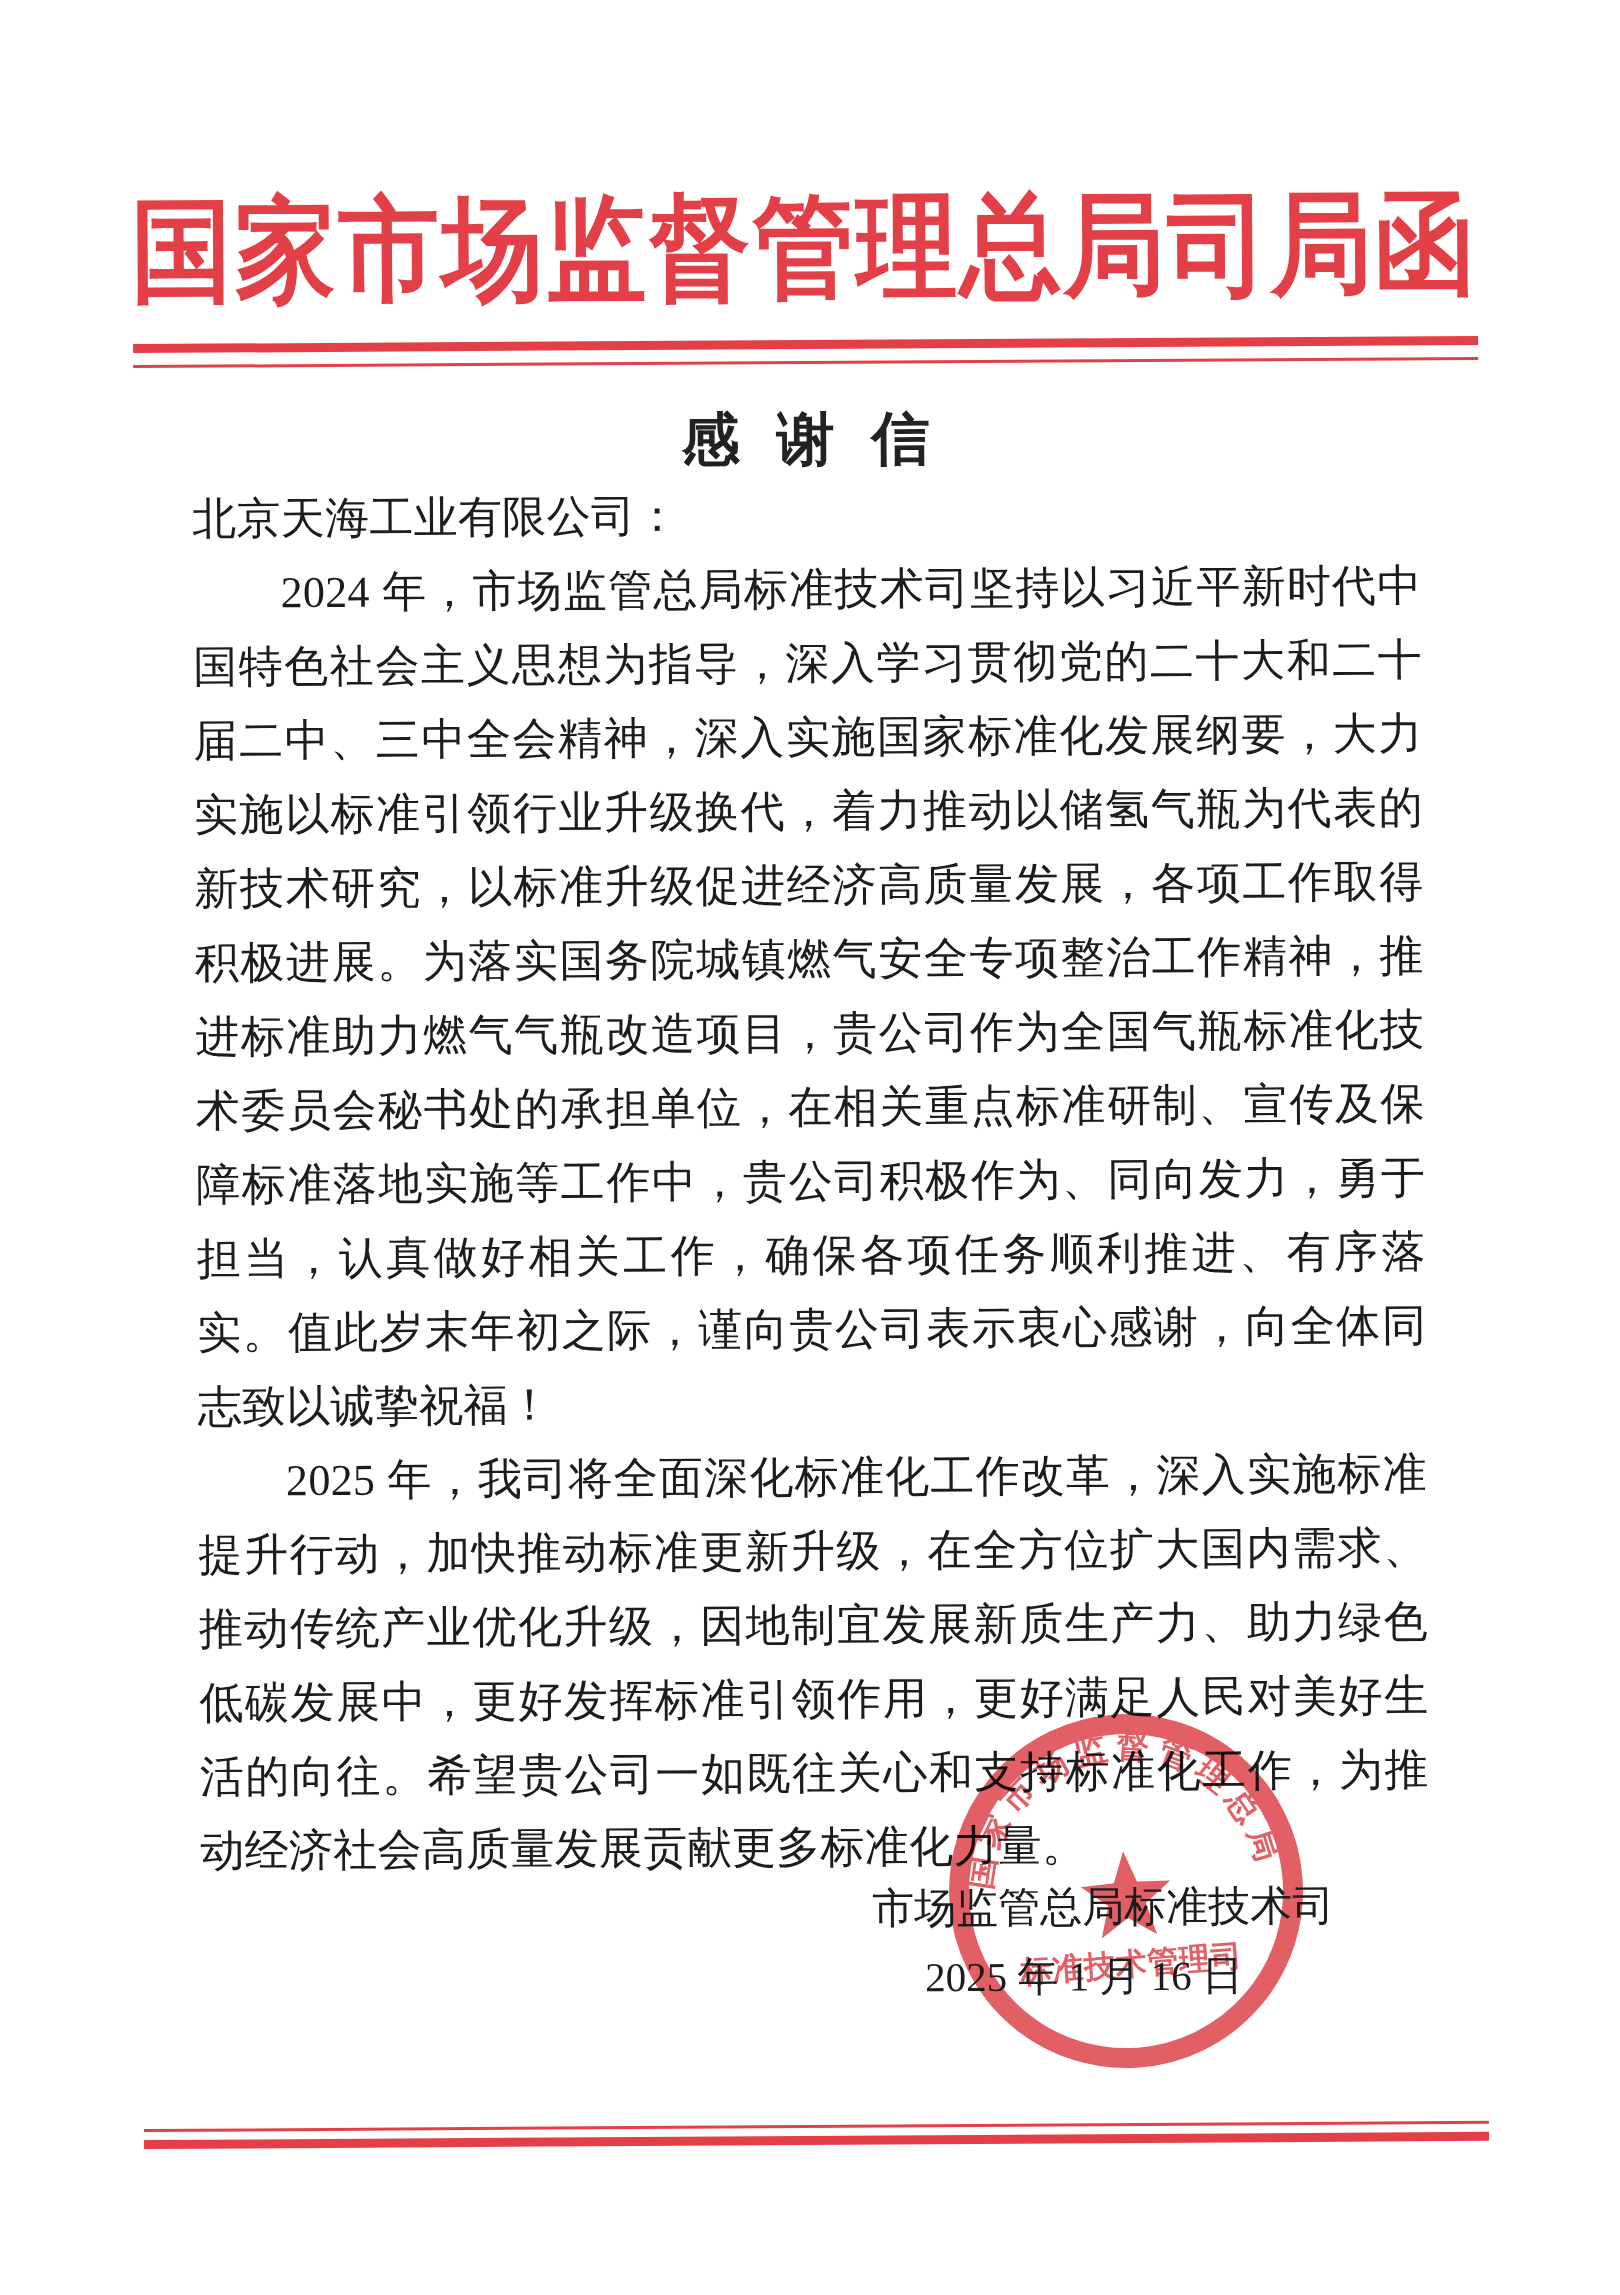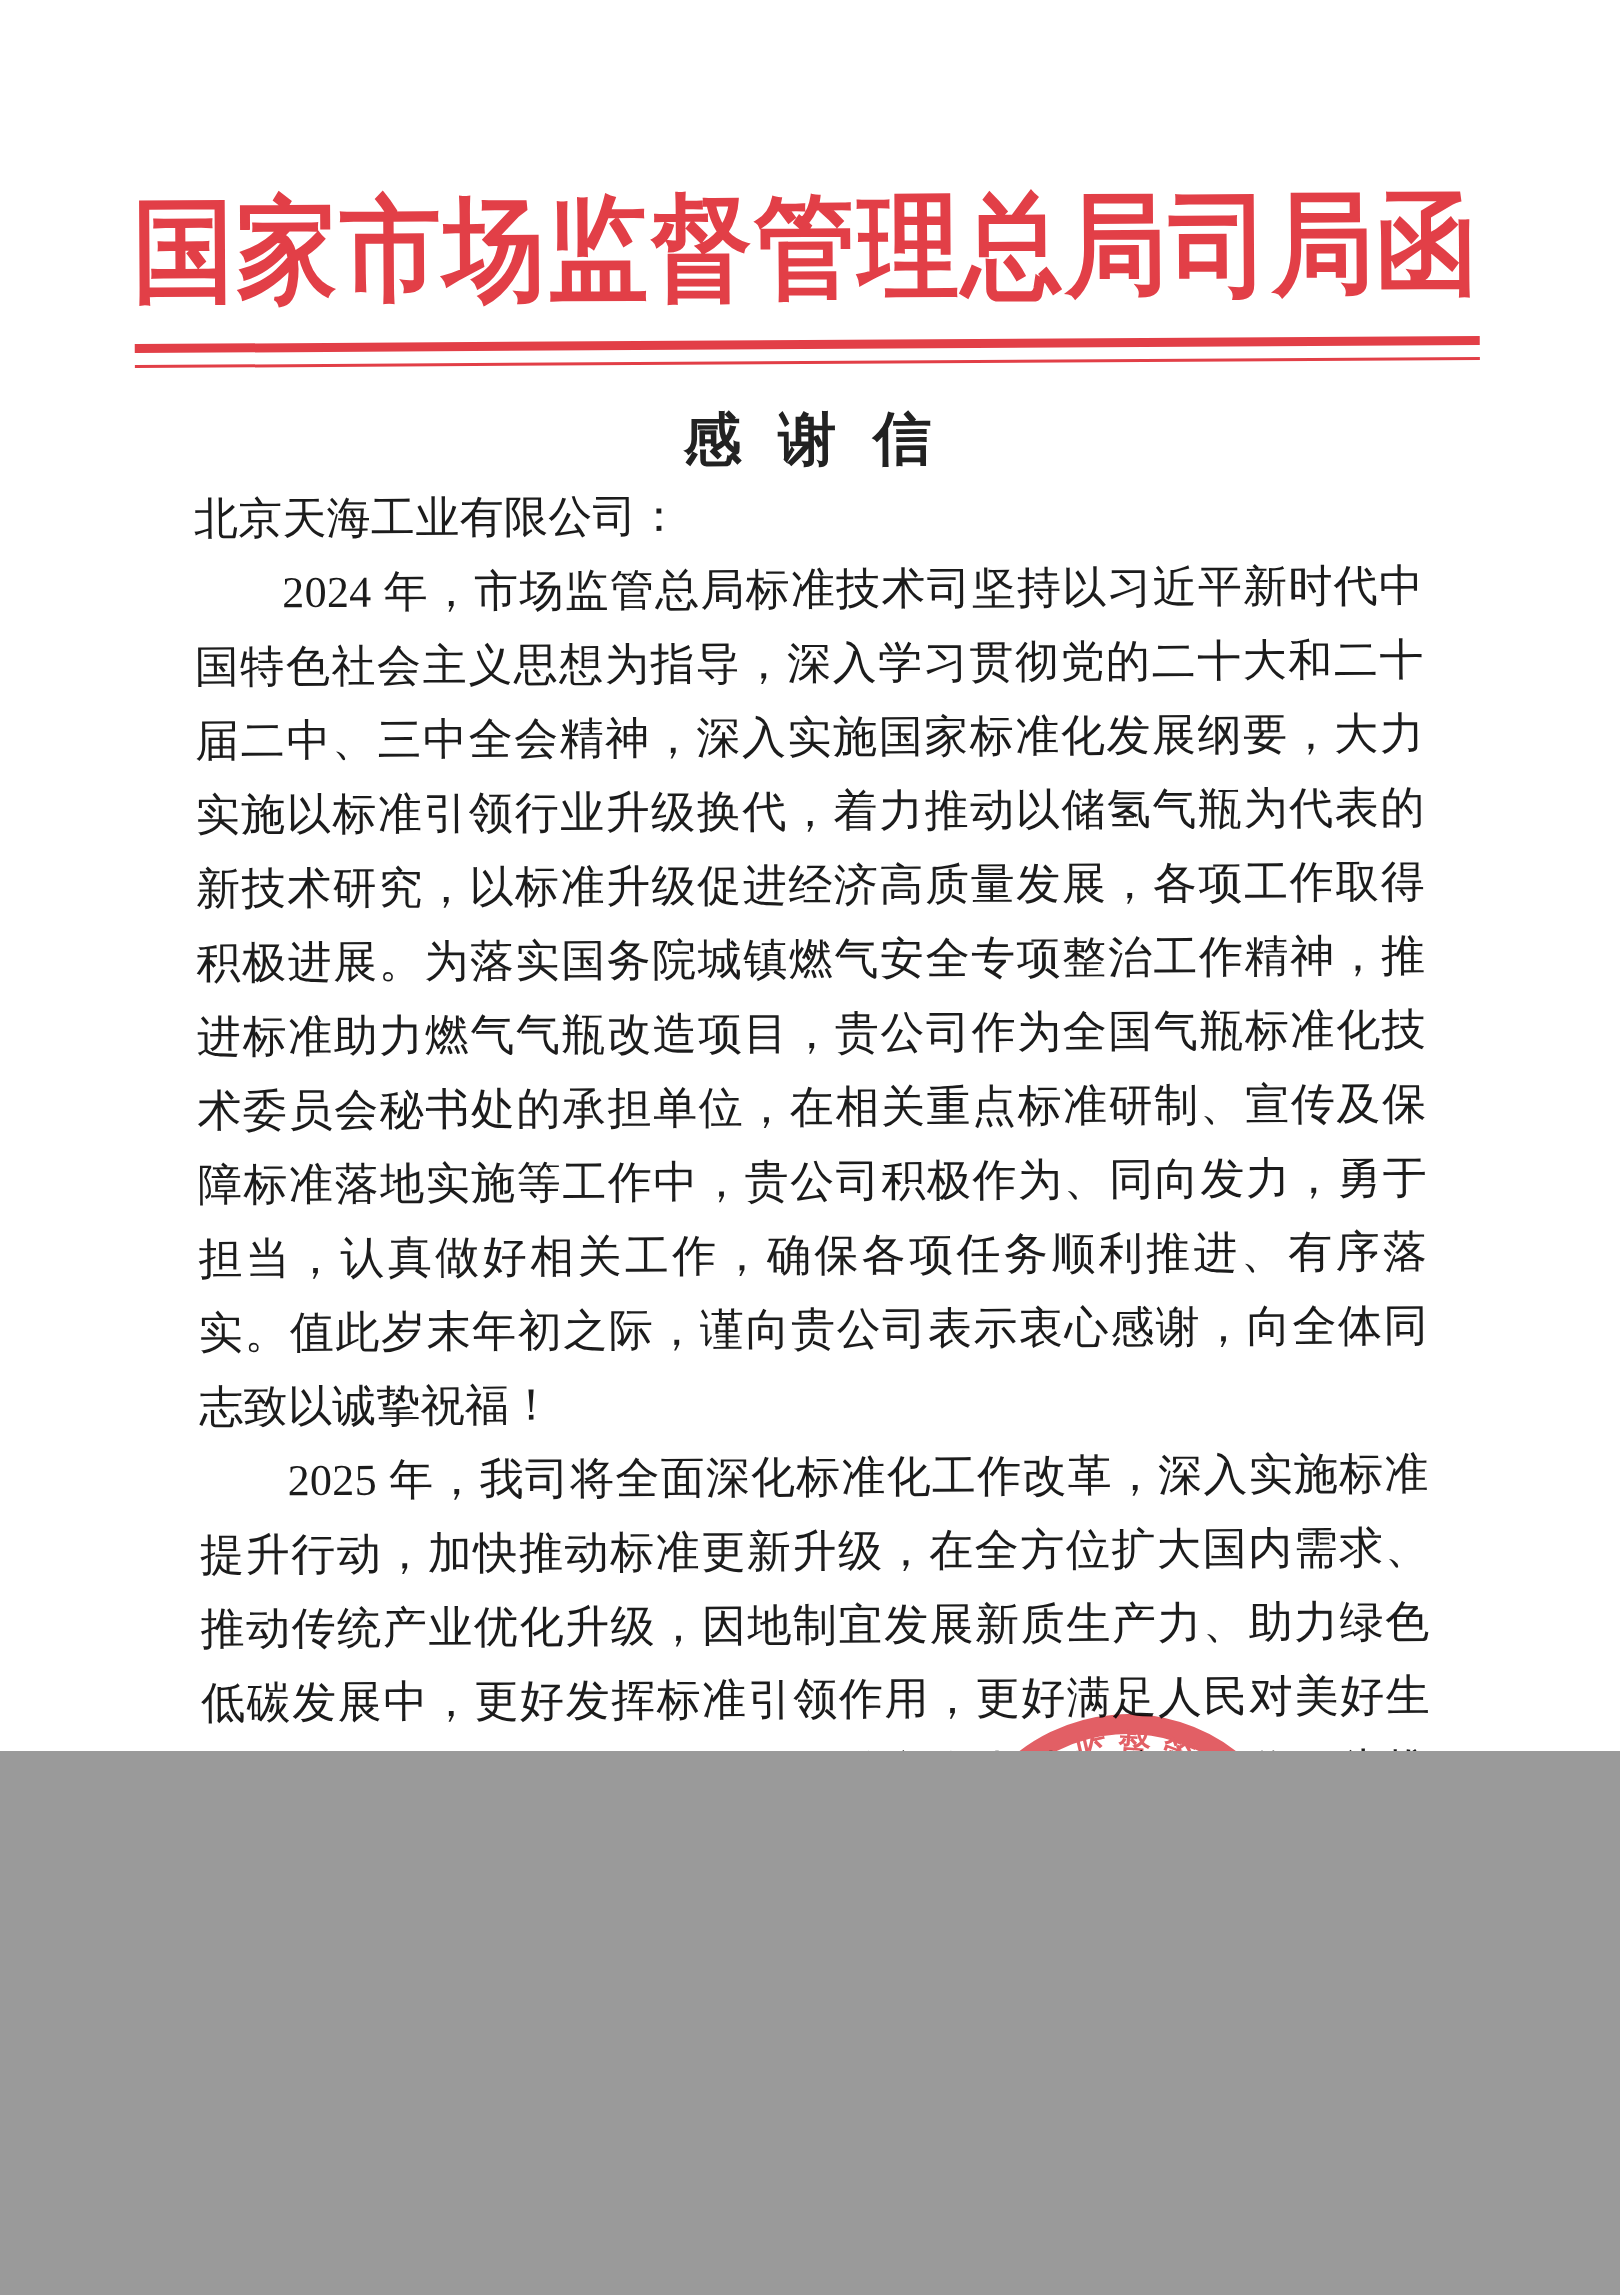--- a/index.html
+++ b/index.html
@@ -1,18 +1,18 @@
 <!DOCTYPE html>
 <html style="font-size:10.6px"><head>
 <meta charset="utf-8">
 <style>
   html,body { margin:0; padding:0; background:#9a9a9a; }
   #page {
     position:relative;
-    width:1620px; height:1751px;
+    width:1620px; height:2295px;
     background:#ffffff;
     overflow:hidden;
     font-family:"Liberation Serif","DejaVu Serif",serif;
     color:#1c1c1c;
   }
   #sheet{
     position:absolute; inset:0;
     transform:rotate(-0.35deg);
     transform-origin:50% 50%;
   }

